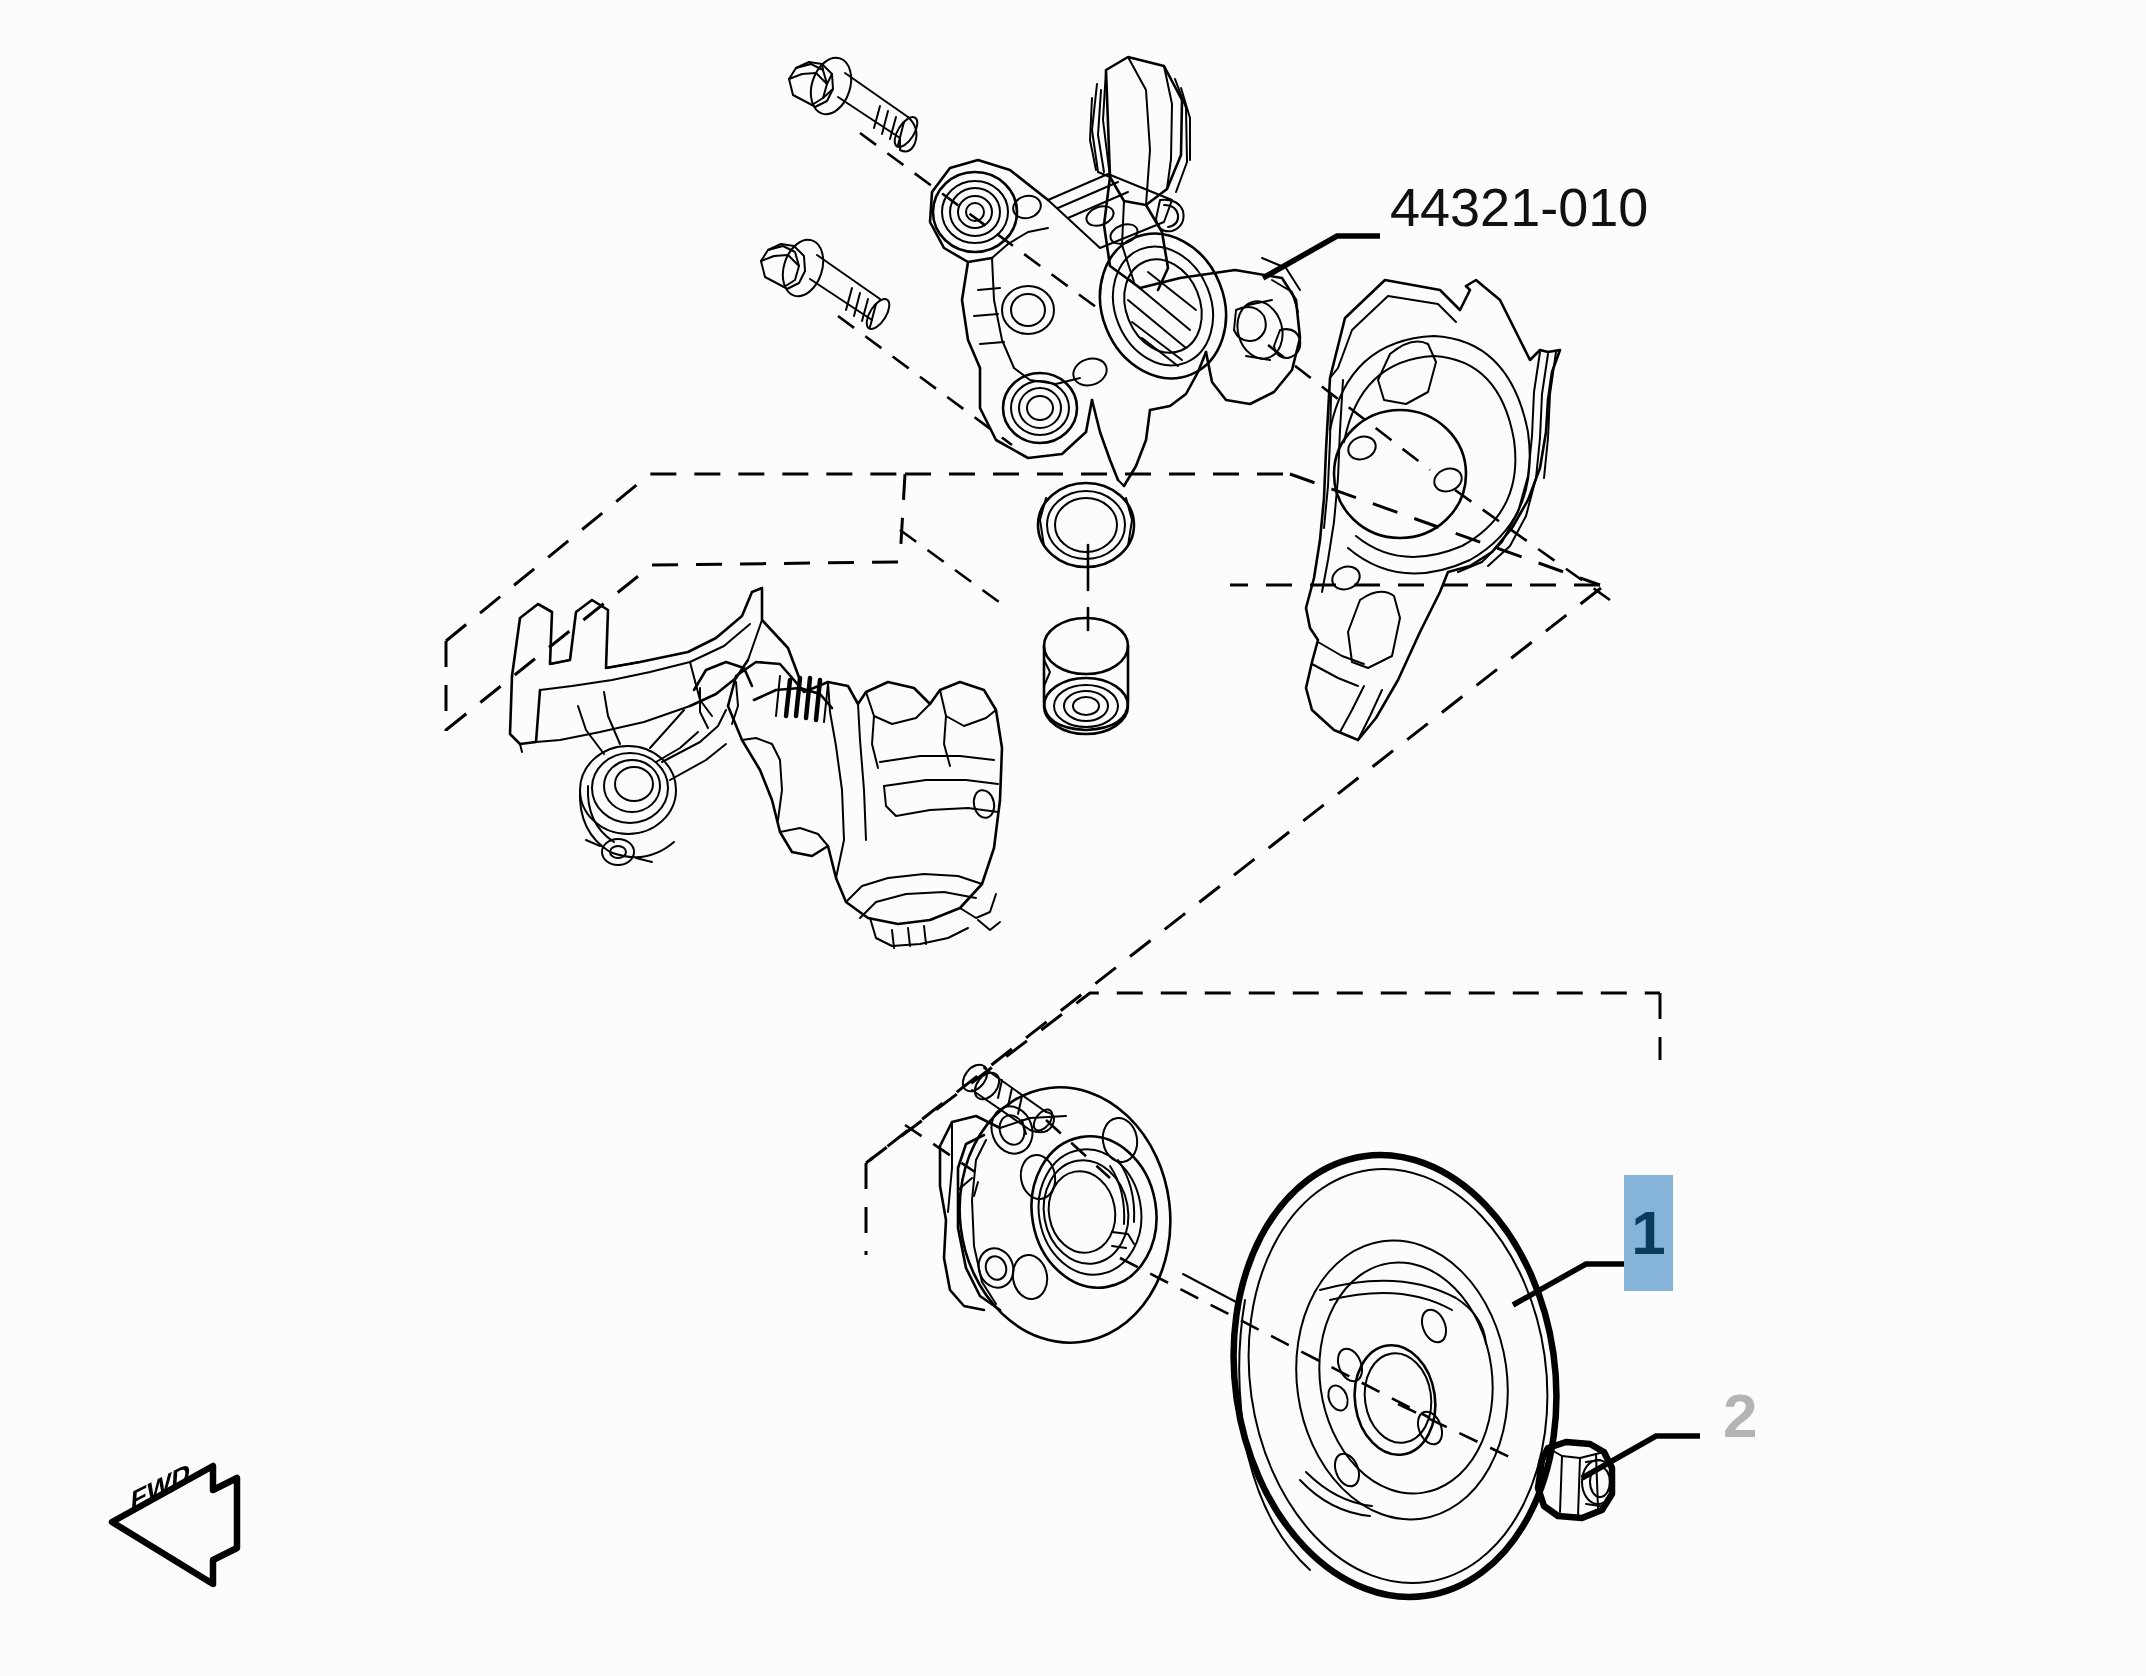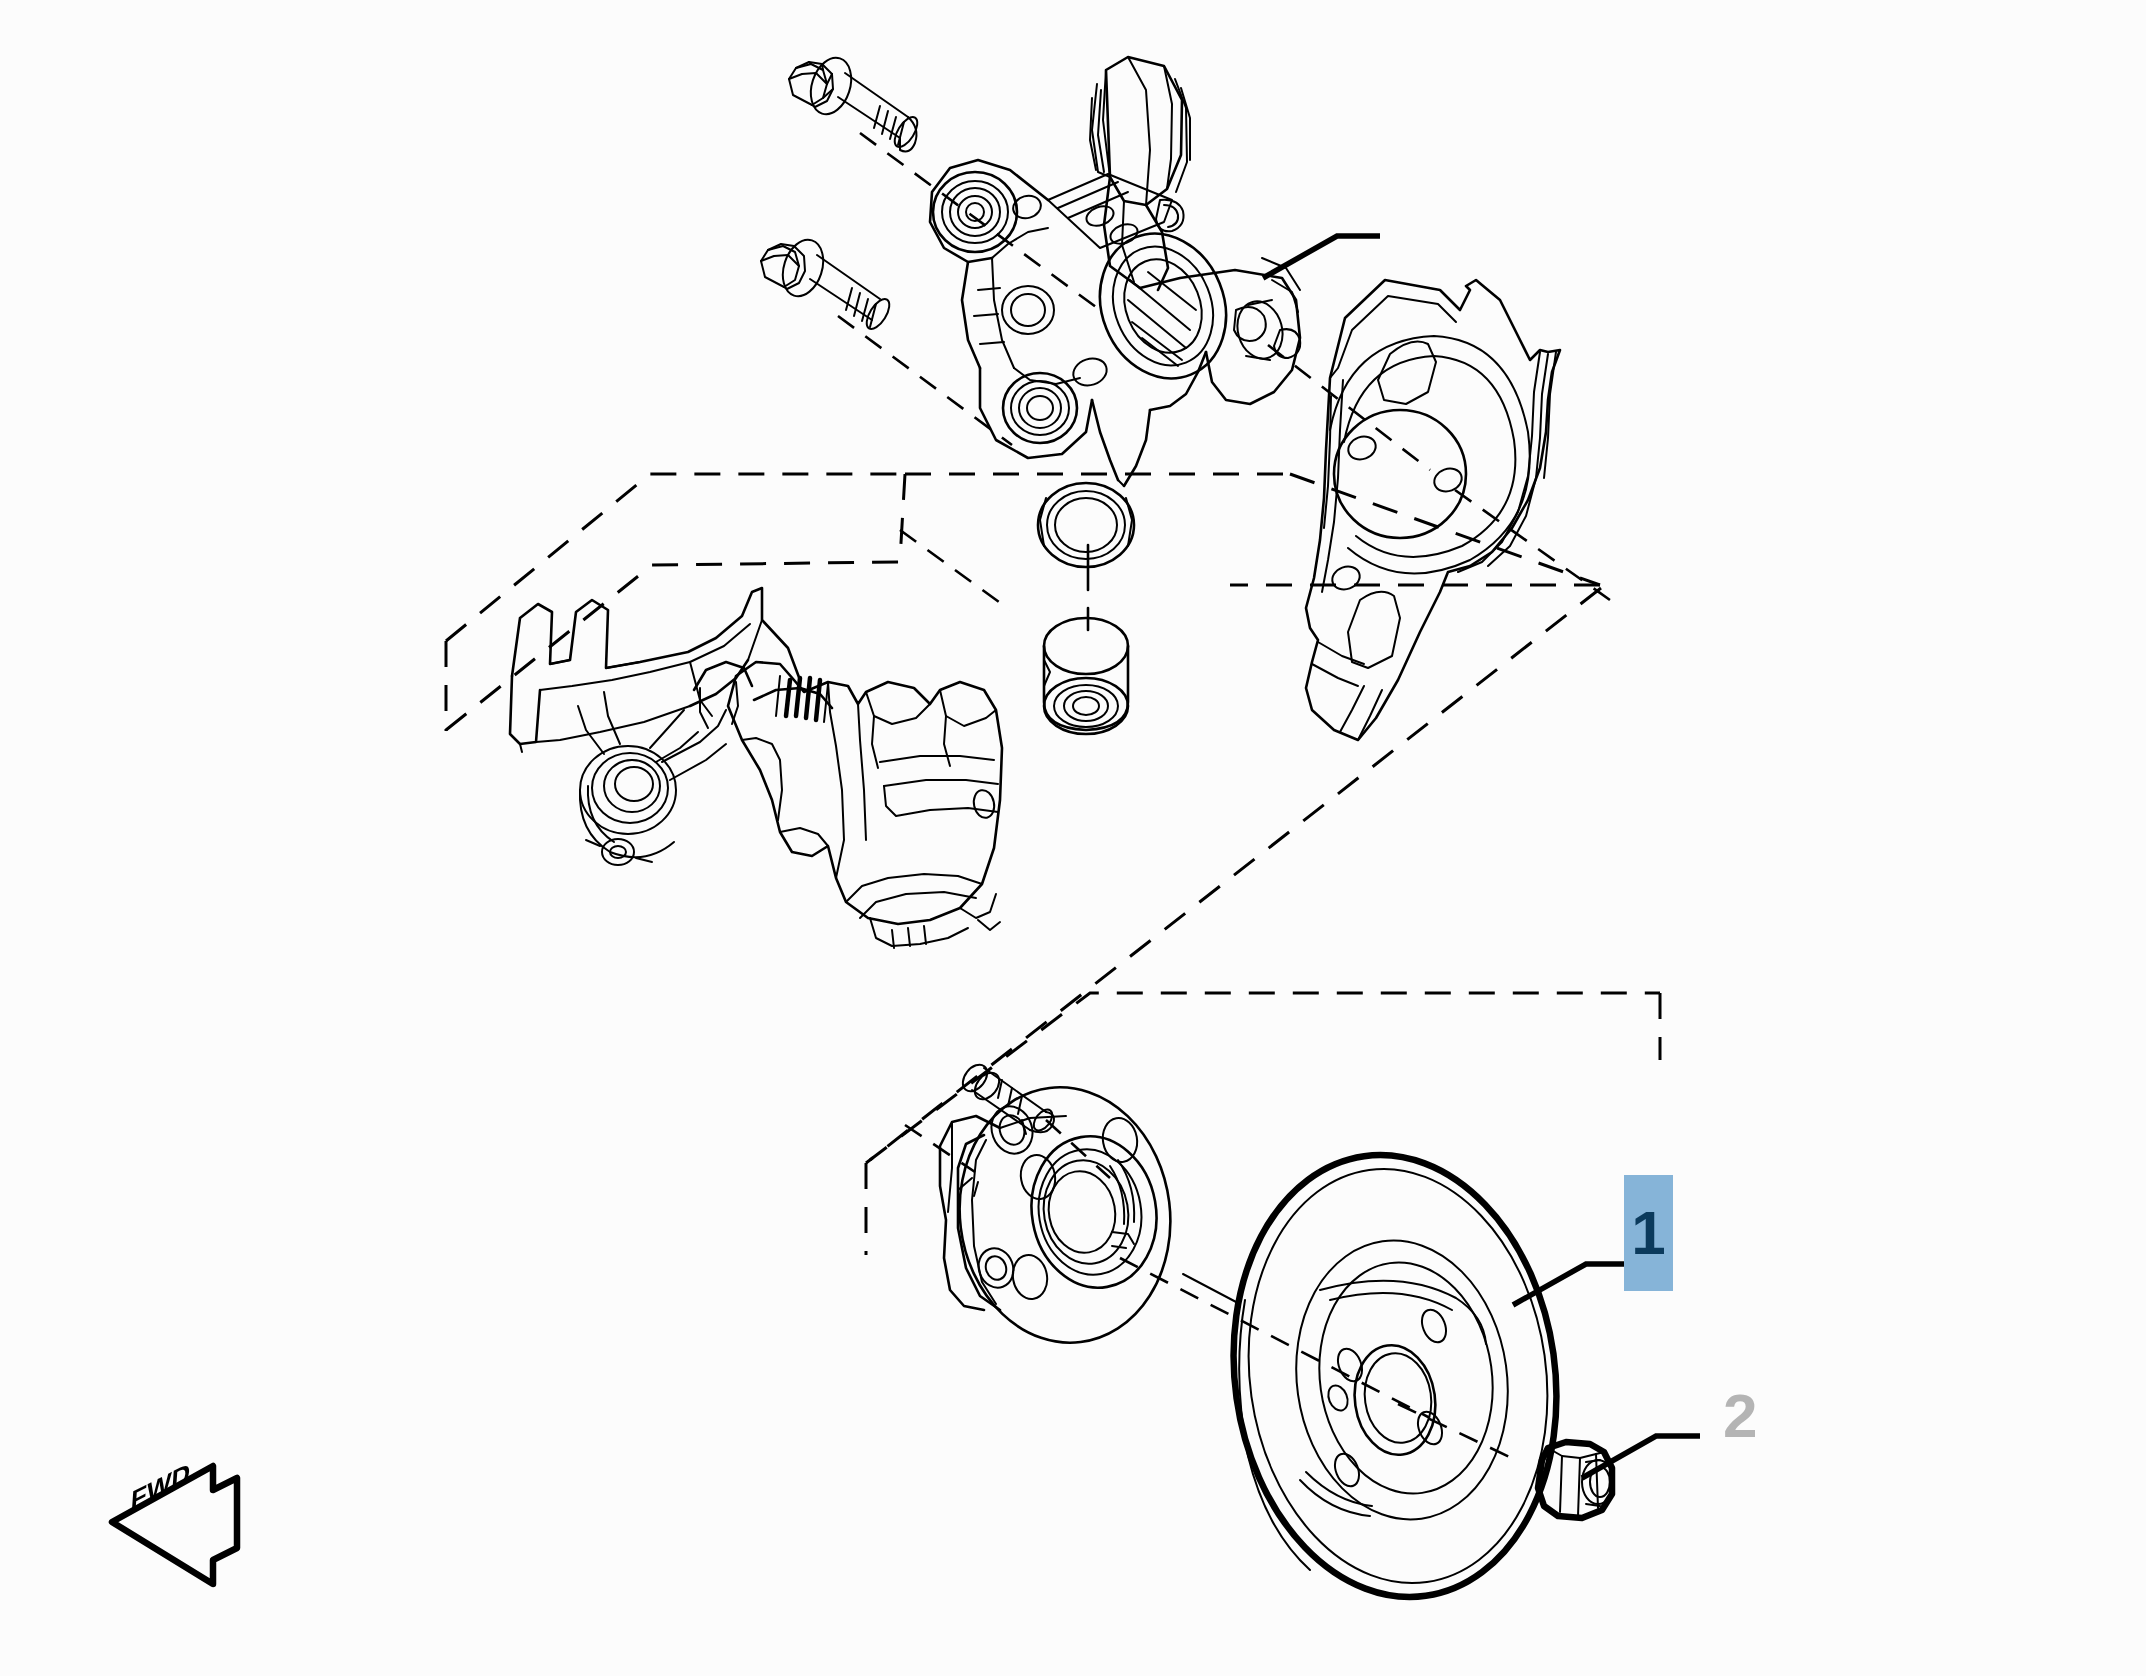--- a/index.html
+++ b/index.html
@@ -514,20 +514,21 @@
 
       <path class="lead" d="M 1582 1478 L 1656 1436 L 1700 1436"></path>
     </g>
 
     <g>
       <path class="lnh" d="M 112 1522 L 213 1466 L 213 1490 L 237 1478 L 237 1548 L 213 1560 L 213 1584 Z"></path>
     </g>
 
   </svg>
 
+  <div class="partnum" id="partnum-44321">44321-010</div>
 
   <div class="index-badge" id="badge-1">1</div>
 
   <div class="index-plain" id="badge-2">2</div>
 
   <div id="fwd-text">FWD</div>
 
 </div>
 
 </body></html>

